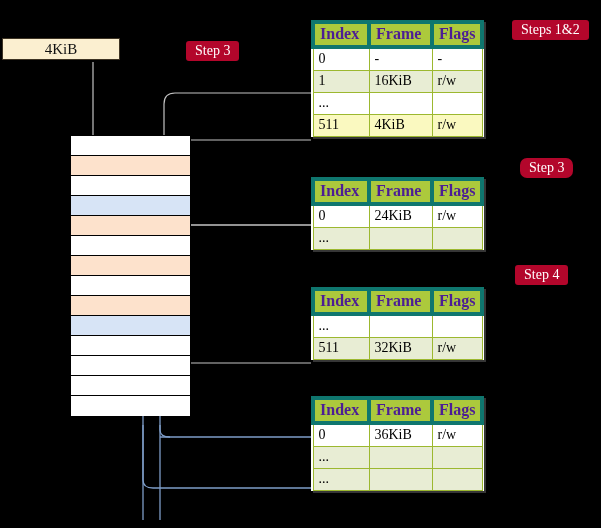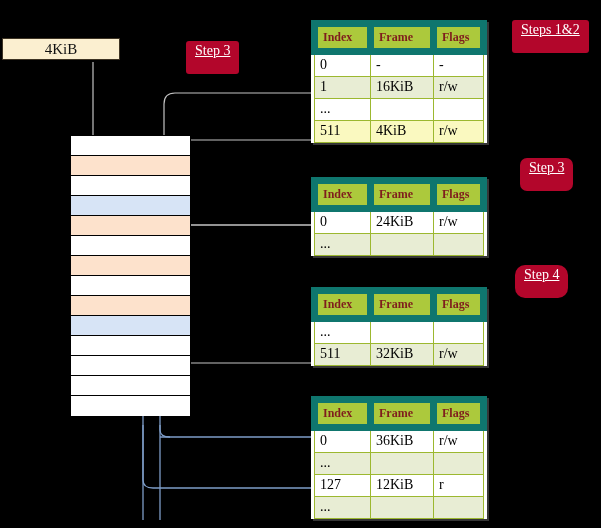--- a/index.html
+++ b/index.html
@@ -11,26 +11,25 @@
   .stage{position:absolute;left:0;top:0;width:601px;height:528px;}
 
   
   .pill{
     position:absolute;
     background:#B3062B;
     color:#ffffff;
     font-family:"Liberation Serif", serif;
     font-size:14px;
     line-height:18px;
-    padding:1px 9px 14px 9px;
+    padding:1px 9px 1px 9px;
     border-radius:3px;
     white-space:nowrap;
     box-shadow:0 1px 0 rgba(0,0,0,.5);
     text-align:center;
-    text-decoration:underline;
   }
 
   
   .cream-box{
     position:absolute;
     background:#FBEFD0;
     border:1px solid #3d3323;
     color:#111;
     font-size:15px;
     display:flex;align-items:center;justify-content:center;
@@ -68,24 +67,24 @@
     line-height:16px;
     padding:2px 5px 3px 5px;
     text-align:left;
     vertical-align:middle;
     font-weight:normal;
     height:19px;
     box-sizing:border-box;
   }
   .ptable th{
     background:#ACC93C;
-    color:#7f1d1d;
+    color:#4c1d95;
     font-weight:bold;
-    border:7px solid #0f766e;
-    font-size:12px;
+    border:4px solid #0f766e;
+    font-size:16px;
   }
   .ptable tr.alt td{background:#E8EDD4;}
   .ptable tr td.hl{background:#FAF9C0;}
   .c-index{width:56px;}
   .c-frame{width:63px;}
   .c-flags{width:50px;margin-left:36px;}
 
   
   svg.links{position:absolute;left:0;top:0;width:601px;height:528px;pointer-events:none;}
 </style>
@@ -127,21 +126,21 @@
     <path d="M143,425 L143,480 Q143,488 153,488 L311,488" stroke="#7E9DC8" stroke-width="1.3" fill="none"></path>
   </svg>
 
   <div class="cream-box" style="left:2px;top:38px;width:118px;height:22px;">
     <span>4KiB</span>
   </div>
 
   <div class="pill" style="left:186px;top:41px;">Step 3</div>
   <div class="pill" style="left:512px;top:20px;">Steps 1&amp;2</div>
   <div class="pill" style="left:520px;top:158px;border-radius:7px;">Step 3</div>
-  <div class="pill" style="left:515px;top:265px;border-radius:10px;">Step 4</div>
+  <div class="pill" style="left:515px;top:265px;">Step 4</div>
 
   <div class="memcol" id="memcol" style="left:70px;top:135px;width:121px;height:281px;">
       <div class="memrow"></div>
       <div class="memrow orange"></div>
       <div class="memrow"></div>
       <div class="memrow blue"></div>
       <div class="memrow orange"></div>
       <div class="memrow"></div>
       <div class="memrow orange"></div>
       <div class="memrow"></div>
@@ -238,25 +237,20 @@
         <tr>
           <td class="c-index">0</td>
           <td class="c-frame">36KiB</td>
           <td class="c-flags">r/w</td>
         </tr>
         <tr class="alt">
           <td class="c-index">...</td>
           <td class="c-frame"></td>
           <td class="c-flags"></td>
         </tr>
-        <tr>
-          <td class="c-index">127</td>
-          <td class="c-frame">12KiB</td>
-          <td class="c-flags">r</td>
-        </tr>
         <tr class="alt">
           <td class="c-index">...</td>
           <td class="c-frame"></td>
           <td class="c-flags"></td>
         </tr>
       </tbody>
     </table>
 
 </div>
 

